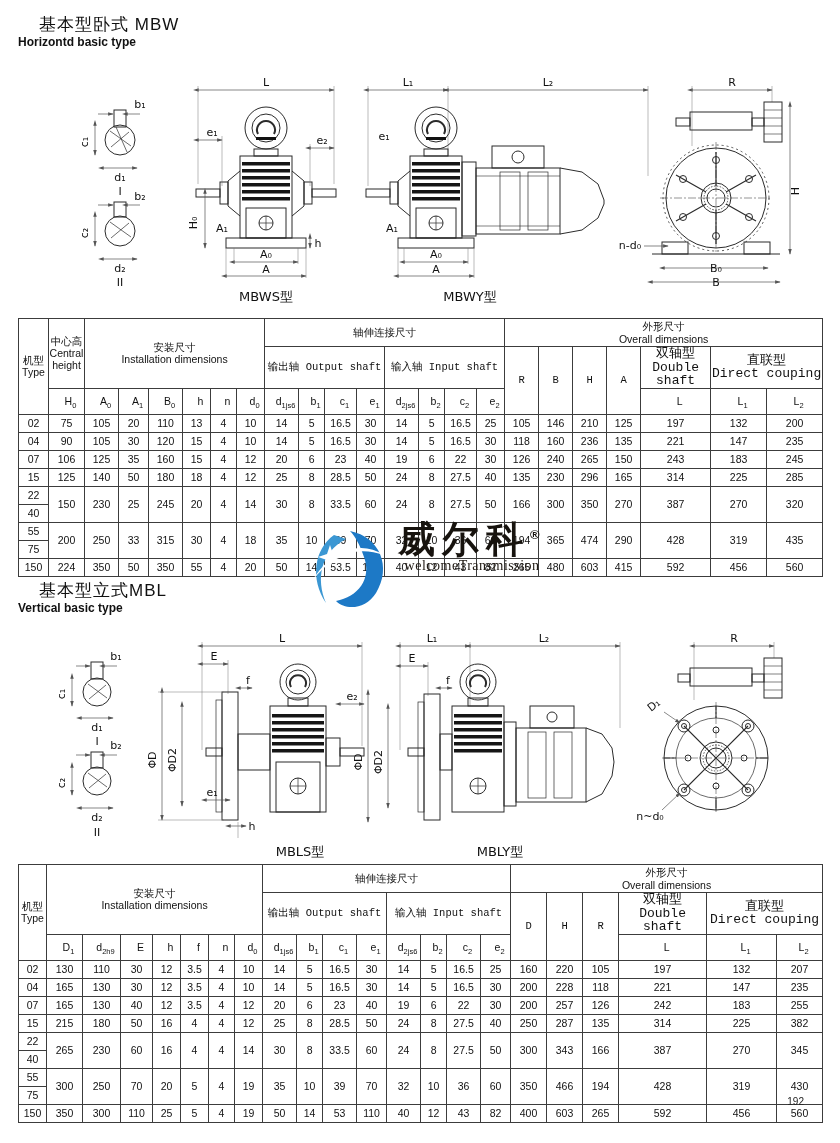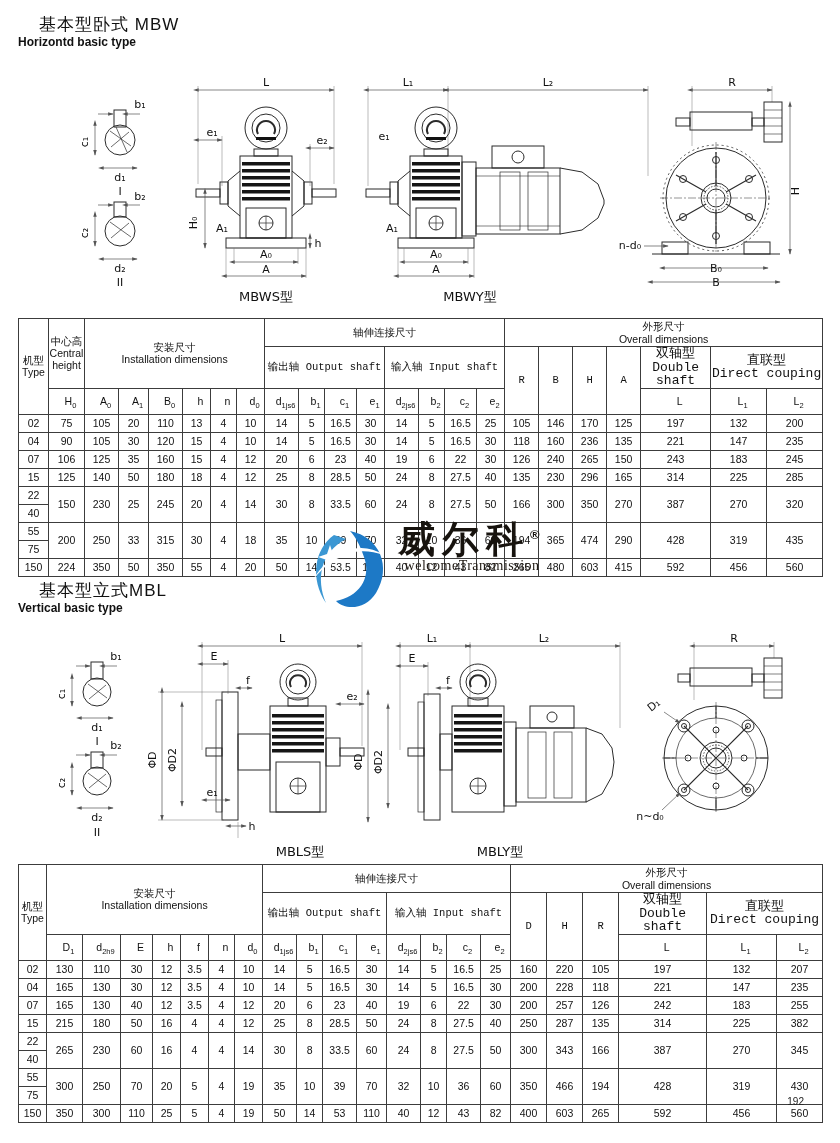--- a/index.html
+++ b/index.html
@@ -305,21 +305,21 @@
           <td>14</td>
           <td>5</td>
           <td>16.5</td>
           <td>30</td>
           <td>14</td>
           <td>5</td>
           <td>16.5</td>
           <td>25</td>
           <td>105</td>
           <td>146</td>
-          <td>170</td>
+          <td>210</td>
           <td>125</td>
           <td>197</td>
           <td>132</td>
           <td>200</td>
         </tr>
         <tr>
           <td>04</td>
           <td>90</td>
           <td>105</td>
           <td>30</td>

